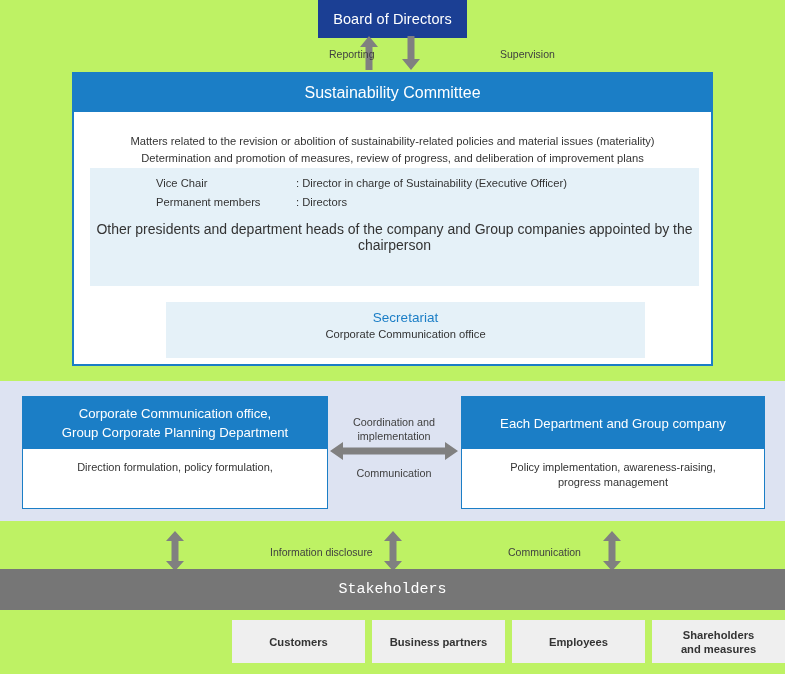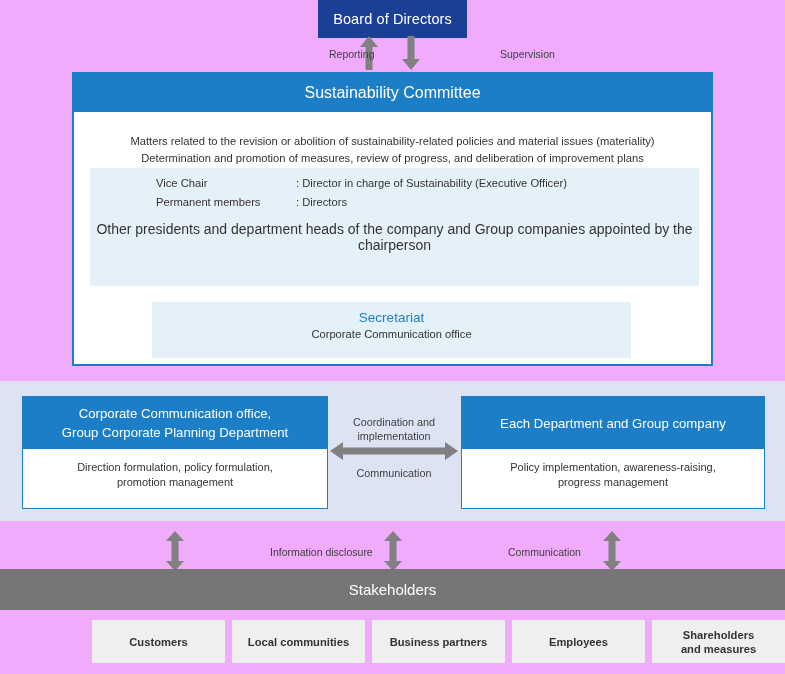--- a/index.html
+++ b/index.html
@@ -9,21 +9,21 @@
   }
   body {
     font-family: "Liberation Sans", sans-serif;
     color: #333333;
   }
   #stage {
     position: relative;
     width: 785px;
     height: 674px;
     overflow: hidden;
-    background: #f0abfc;
+    background: #bef264;
   }
 
   
   .board-box {
     position: absolute;
     left: 318px;
     top: 0px;
     width: 149px;
     height: 38px;
     background: #1b3f94;
@@ -107,21 +107,21 @@
   }
   .member-value { flex: 1; }
   .members-note {
     text-align: center;
     font-size: 14px;
     color: #333333;
     margin-top: 9px;
   }
   .secretariat-panel {
     position: absolute;
-    left: 78px;
+    left: 92px;
     top: 228px;
     width: 479px;
     height: 56px;
     background: #e5f1f8;
     box-sizing: border-box;
   }
   .secretariat-sub {
     text-align: center;
     font-size: 11.2px;
     color: #333333;
@@ -188,20 +188,21 @@
     left: 0px;
     top: 569px;
     width: 785px;
     height: 41px;
     background: #767676;
     color: #ffffff;
     display: flex;
     align-items: center;
     justify-content: center;
     font-size: 15px;
+    font-family: Liberation Mono, monospace;
   }
   .chips {
     position: absolute;
     left: 0px;
     top: 620px;
     width: 785px;
     display: flex;
     justify-content: flex-end;
     gap: 7px;
     font-weight: bold;
@@ -272,21 +273,20 @@
 
   <div class="mid-band"></div>
 
   <div class="dept-box dept-left">
     <div class="dept-header">
       <div>Corporate Communication office,</div>
       <div>Group Corporate Planning Department</div>
     </div>
     <div class="dept-body">
       <div>Direction formulation, policy formulation,</div>
-      <div>promotion management</div>
     </div>
   </div>
 
   <div class="dept-box dept-right">
     <div class="dept-header">
       <span>Each Department and Group company</span>
     </div>
     <div class="dept-body">
       <div>Policy implementation, awareness-raising,</div>
       <div>progress management</div>
@@ -327,25 +327,20 @@
   </div>
 
   <div class="chips">
     <div class="chip">
       <div>
         <div>Customers</div>
       </div>
     </div>
     <div class="chip">
       <div>
-        <div>Local communities</div>
-      </div>
-    </div>
-    <div class="chip">
-      <div>
         <div>Business partners</div>
       </div>
     </div>
     <div class="chip">
       <div>
         <div>Employees</div>
       </div>
     </div>
     <div class="chip">
       <div>

